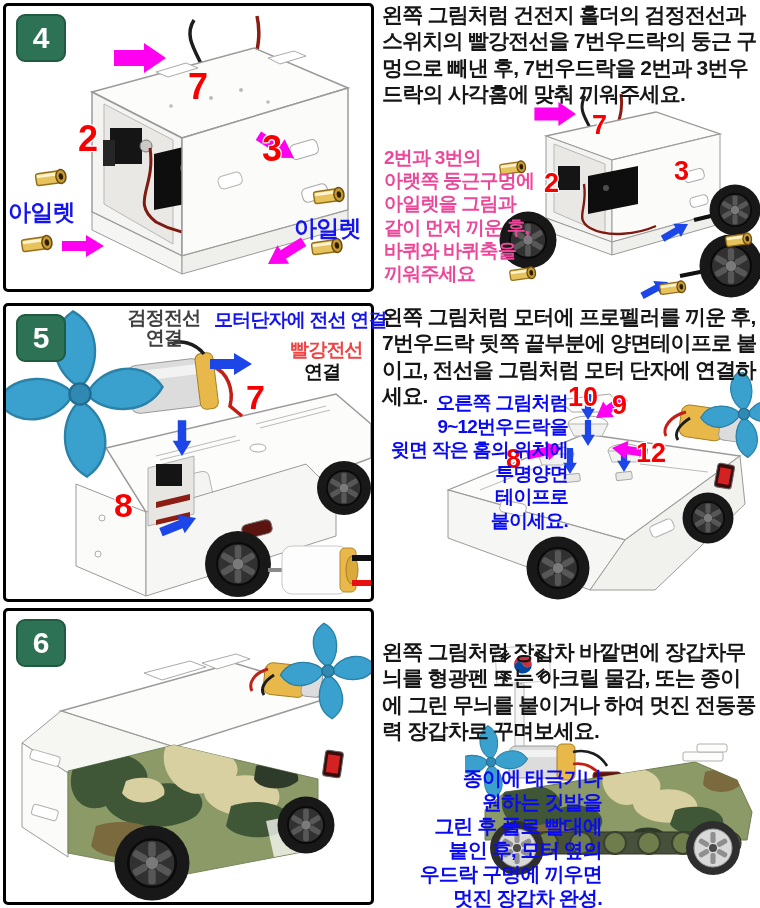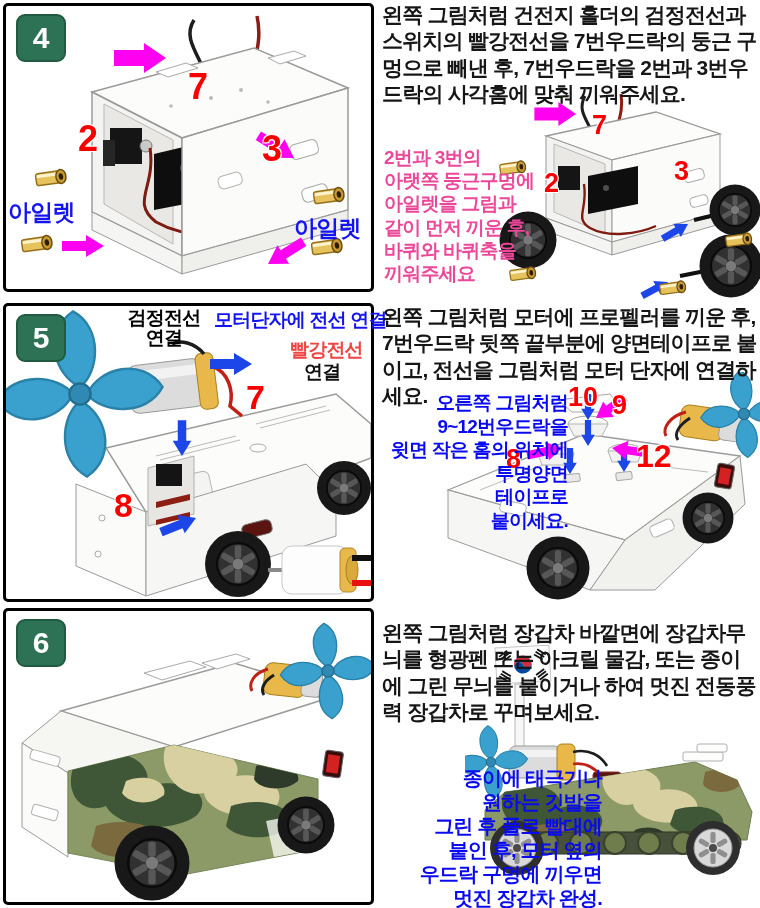--- a/index.html
+++ b/index.html
@@ -209,21 +209,21 @@
     <g>
       <line x1="262" y1="264" x2="276" y2="264" stroke="#8a8a8a" stroke-width="4"></line>
       <rect x="276" y="240" width="66" height="48" rx="10" fill="#fdfdfd" stroke="#c9c9c9"></rect>
       <rect x="334" y="242" width="16" height="44" rx="5" fill="#e8b84a" stroke="#b8892a"></rect>
       <ellipse cx="346" cy="264" rx="6" ry="14" fill="#d9a93c" stroke="#a8801f"></ellipse>
       <rect x="346" y="249" width="19" height="6" fill="#111"></rect>
       <rect x="346" y="274" width="19" height="6" fill="#e81010"></rect>
     </g>
   </svg>
   <div class="badge">5</div>
-  <div class="lbl" style="left:116px;top:2px;width:84px;font-size:19px;color:#000000;text-align:center;">검정전선
+  <div class="lbl" style="left:116px;top:2px;width:84px;font-size:19px;color:#404040;text-align:center;">검정전선
 연결</div>
   <div class="lbl" style="left:208px;top:4px;font-size:19px;color:#1414f0;white-space:nowrap;">모터단자에 전선 연결</div>
   <div class="lbl" style="left:284px;top:34px;font-size:19px;color:#ef4444;">빨강전선</div>
   <div class="lbl" style="left:298px;top:56px;font-size:19px;color:#111;">연결</div>
   <div class="num" style="left:240px;top:72px;font-size:34px;">7</div>
   <div class="num" style="left:108px;top:180px;font-size:34px;">8</div>
 </section>
 
 <div class="instr" style="top:304px;">왼쪽 그림처럼 모터에 프로펠러를 끼운 후, 7번우드락 뒷쪽 끝부분에 양면테이프로 붙이고, 전선을 그림처럼 모터 단자에 연결하세요.</div>
 <div class="note blue" style="left:383px;top:391px;width:185px;font-size:19px;line-height:1.24;">오른쪽 그림처럼
@@ -274,21 +274,21 @@
     <use href="#arrow-mid" transform="translate(148,74) rotate(90) scale(0.62)" fill="#1c46e8"></use>
     <use href="#arrow-mid" transform="translate(130,102) rotate(90) scale(0.62)" fill="#1c46e8"></use>
     <use href="#arrow-mid" transform="translate(184,100) rotate(90) scale(0.62)" fill="#1c46e8"></use>
     <use href="#arrow-mid" transform="translate(156,46) rotate(145) scale(0.85)" fill="#ff00f0"></use>
     <use href="#arrow-mid" transform="translate(122,76) rotate(-12) scale(0.85)" fill="#ff00f0"></use>
     <use href="#arrow-mid" transform="translate(172,76) rotate(188) scale(0.85)" fill="#ff00f0"></use>
   </svg>
   <div class="num" style="left:128px;top:10px;font-size:27px;">10</div>
   <div class="num" style="left:172px;top:18px;font-size:27px;">9</div>
   <div class="num" style="left:66px;top:72px;font-size:27px;">8</div>
-  <div class="num" style="left:196px;top:66px;font-size:32px;">12</div>
+  <div class="num" style="left:196px;top:66px;font-size:27px;">12</div>
 </div>
 
 <section class="panel" style="top:608px;height:291px;">
   <svg class="fill" width="365" height="291" viewBox="0 0 365 291">
     <defs>
       <clipPath id="camoClip6">
         <path d="M62,160 L168,134 L312,168 L312,238 L176,264 L62,242 Z"></path>
       </clipPath>
     </defs>
 
@@ -322,21 +322,21 @@
       <rect x="258" y="54" width="42" height="32" rx="8" fill="#e8b84a" stroke="#a8801f"></rect>
       <rect x="296" y="58" width="20" height="26" rx="5" fill="#dcdcdc" stroke="#9a9a9a"></rect>
     </g>
     <path d="M262,58 C248,62 242,72 246,80" stroke="#c02015" stroke-width="3" fill="none"></path>
     <path d="M268,64 C258,70 254,78 258,84" stroke="#1d1d1d" stroke-width="3" fill="none"></path>
     <use href="#prop4" transform="translate(322,60) scale(0.68)"></use>
   </svg>
   <div class="badge">6</div>
 </section>
 
-<div class="instr" style="top:620px;">왼쪽 그림처럼 장갑차 바깥면에  장갑차무늬를 형광펜 또는 아크릴 물감, 또는 종이에 그린 무늬를 붙이거나 하여 멋진 전동풍력 장갑차로 꾸며보세요.</div>
+<div class="instr" style="top:639px;">왼쪽 그림처럼 장갑차 바깥면에  장갑차무늬를 형광펜 또는 아크릴 물감, 또는 종이에 그린 무늬를 붙이거나 하여 멋진 전동풍력 장갑차로 꾸며보세요.</div>
 <div class="note blue" style="left:382px;top:750px;width:220px;font-size:20px;line-height:1.2;margin-top:16px;">종이에 태극기나
 원하는 깃발을
 그린 후 풀로 빨대에
 붙인 후, 모터 옆의
 우드락 구멍에 끼우면
 멋진 장갑차 완성.</div>
 
 <div class="inset" style="left:465px;top:640px;width:295px;height:265px;">
   <svg width="295" height="265" viewBox="0 0 295 265">
     <defs>

